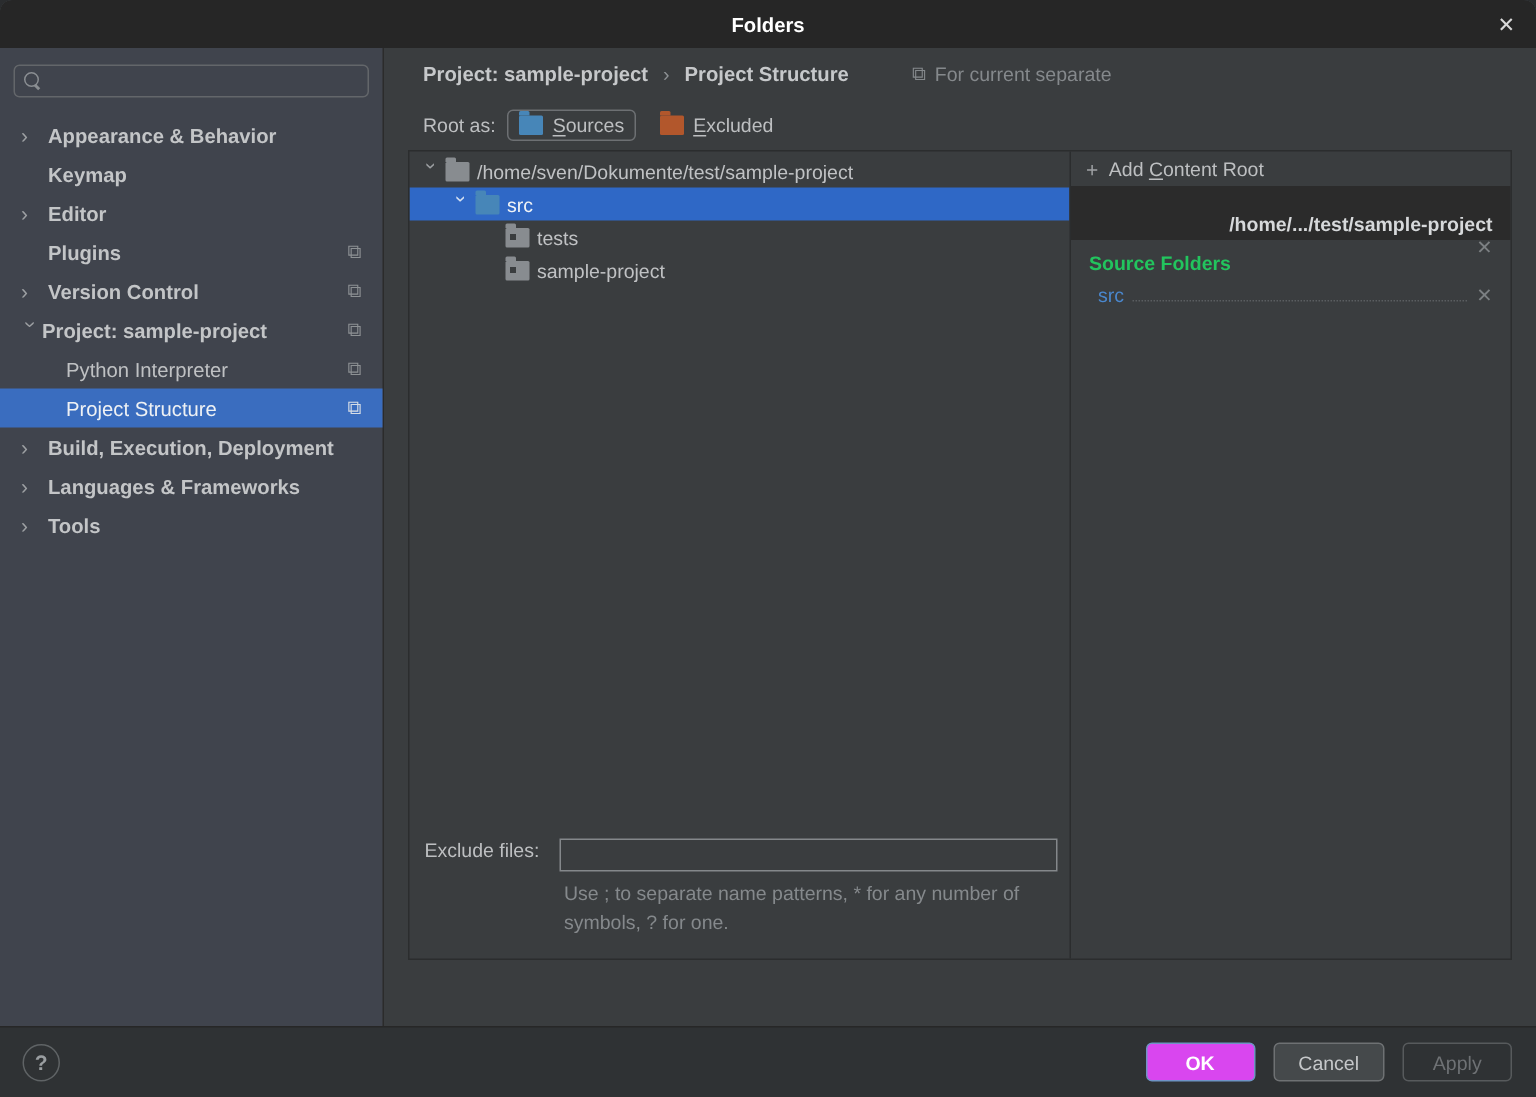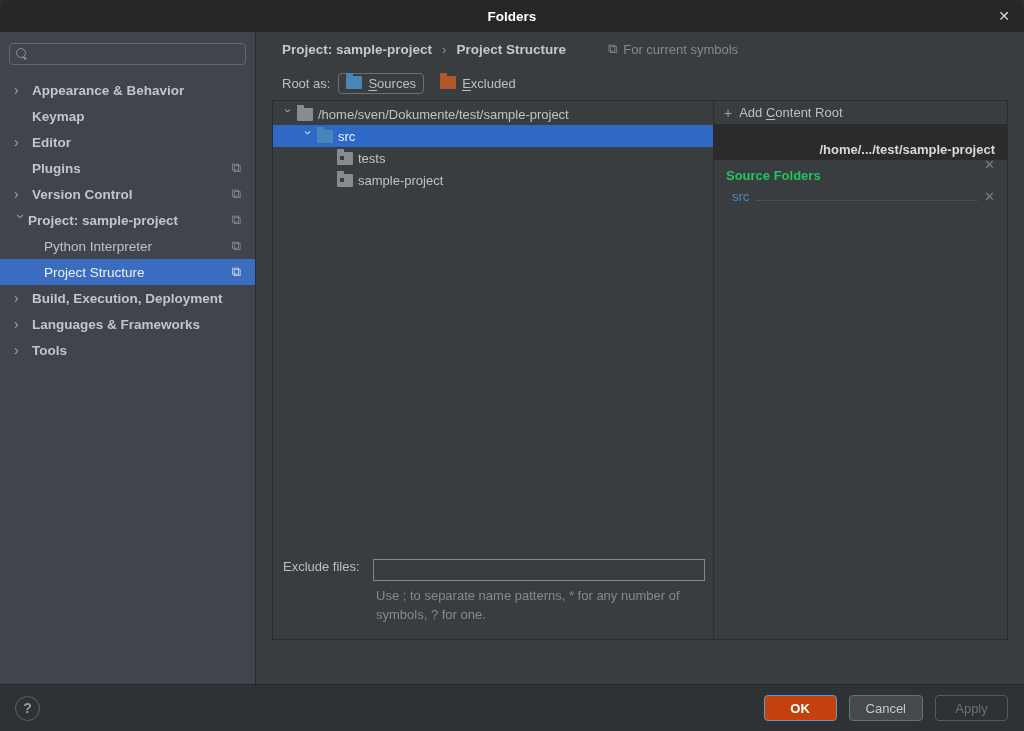--- a/index.html
+++ b/index.html
@@ -53,21 +53,21 @@
   .chev.down{display:inline-block;transform:rotate(90deg) translateX(1px);width:14px;}
   .helpspacer{flex:1;}
   
   .main{flex:1;display:flex;flex-direction:column;padding:0 16px;min-width:0;}
   .breadcrumb{height:34px;display:flex;align-items:center;padding-left:10px;gap:10px;white-space:nowrap;}
   .breadcrumb .crumb{font-weight:bold;color:#c6c8ca;font-size:13.5px;}
   .breadcrumb .sep{color:#8d9194;}
   .breadcrumb .note{color:#85898c;display:flex;align-items:center;gap:6px;margin-left:32px;}
   .squares-icon{font-size:13px;color:#85898c;}
   .markas{height:34px;display:flex;align-items:center;padding-left:10px;gap:8px;}
-  .chip{display:flex;gap:6px;padding:2px 7px;border-radius:4px;border:1px solid transparent;}
+  .chip{display:flex;align-items:center;gap:6px;padding:2px 7px;border-radius:4px;border:1px solid transparent;}
   .chip.active{border-color:#6d7073;}
   .chip .u, .u{text-decoration:underline;text-underline-offset:2px;}
   .folder{width:16px;height:13px;position:relative;flex-shrink:0;}
   .folder::before{content:"";position:absolute;left:0;top:-3px;width:7px;height:3px;
     background:inherit;border-radius:1px 1px 0 0;}
   .folder{border-radius:1px;}
   .f-blue{background:#4786b8;}
   .f-orange{background:#b2572c;}
   .f-gray{background:#888c90;}
   .folder.dotted::after{content:"";position:absolute;left:3px;top:4px;width:4px;height:4px;background:#3a3d3f;}
@@ -106,21 +106,21 @@
   }
   .helpbtn{
     width:25px;height:25px;border-radius:50%;border:1px solid #5f6365;color:#9a9ea1;
     display:flex;align-items:center;justify-content:center;font-size:14px;font-weight:bold;
   }
   .btns{margin-left:auto;display:flex;gap:12px;}
   .btn{
     min-width:73px;height:26px;border-radius:4px;display:flex;align-items:center;
     justify-content:center;padding:0 16px;font-size:13px;cursor:default;
   }
-  .btn.primary{background:#c2410c;border:1px solid #6f94c4;color:#ffffff;font-weight:bold;}
+  .btn.primary{background:#d946ef;border:1px solid #6f94c4;color:#ffffff;font-weight:bold;}
   .btn.normal{background:#45494b;border:1px solid #6e7173;color:#c6c8ca;}
   .btn.disabled{background:transparent;border:1px solid #575a5c;color:#6e7174;}
 </style>
 </head>
 <body>
 
 <div class="window">
 
   <div class="titlebar">
     <span class="title">Folders</span>
@@ -188,21 +188,21 @@
       <div class="helpspacer"></div>
     </div>
 
     <div class="main">
       <div class="breadcrumb">
         <span class="crumb">Project: sample-project</span>
         <span class="sep">›</span>
         <span class="crumb">Project Structure</span>
         <span class="note">
           <span class="squares-icon">⧉</span>
-          <span>For current symbols</span>
+          <span>For current separate</span>
         </span>
       </div>
 
       <div class="markas">
         <span>Root as:</span>
         <span class="chip active">
           <span class="folder f-blue"></span>
           <span><span class="u">S</span><span>ources</span></span>
         </span>
         <span class="chip">

